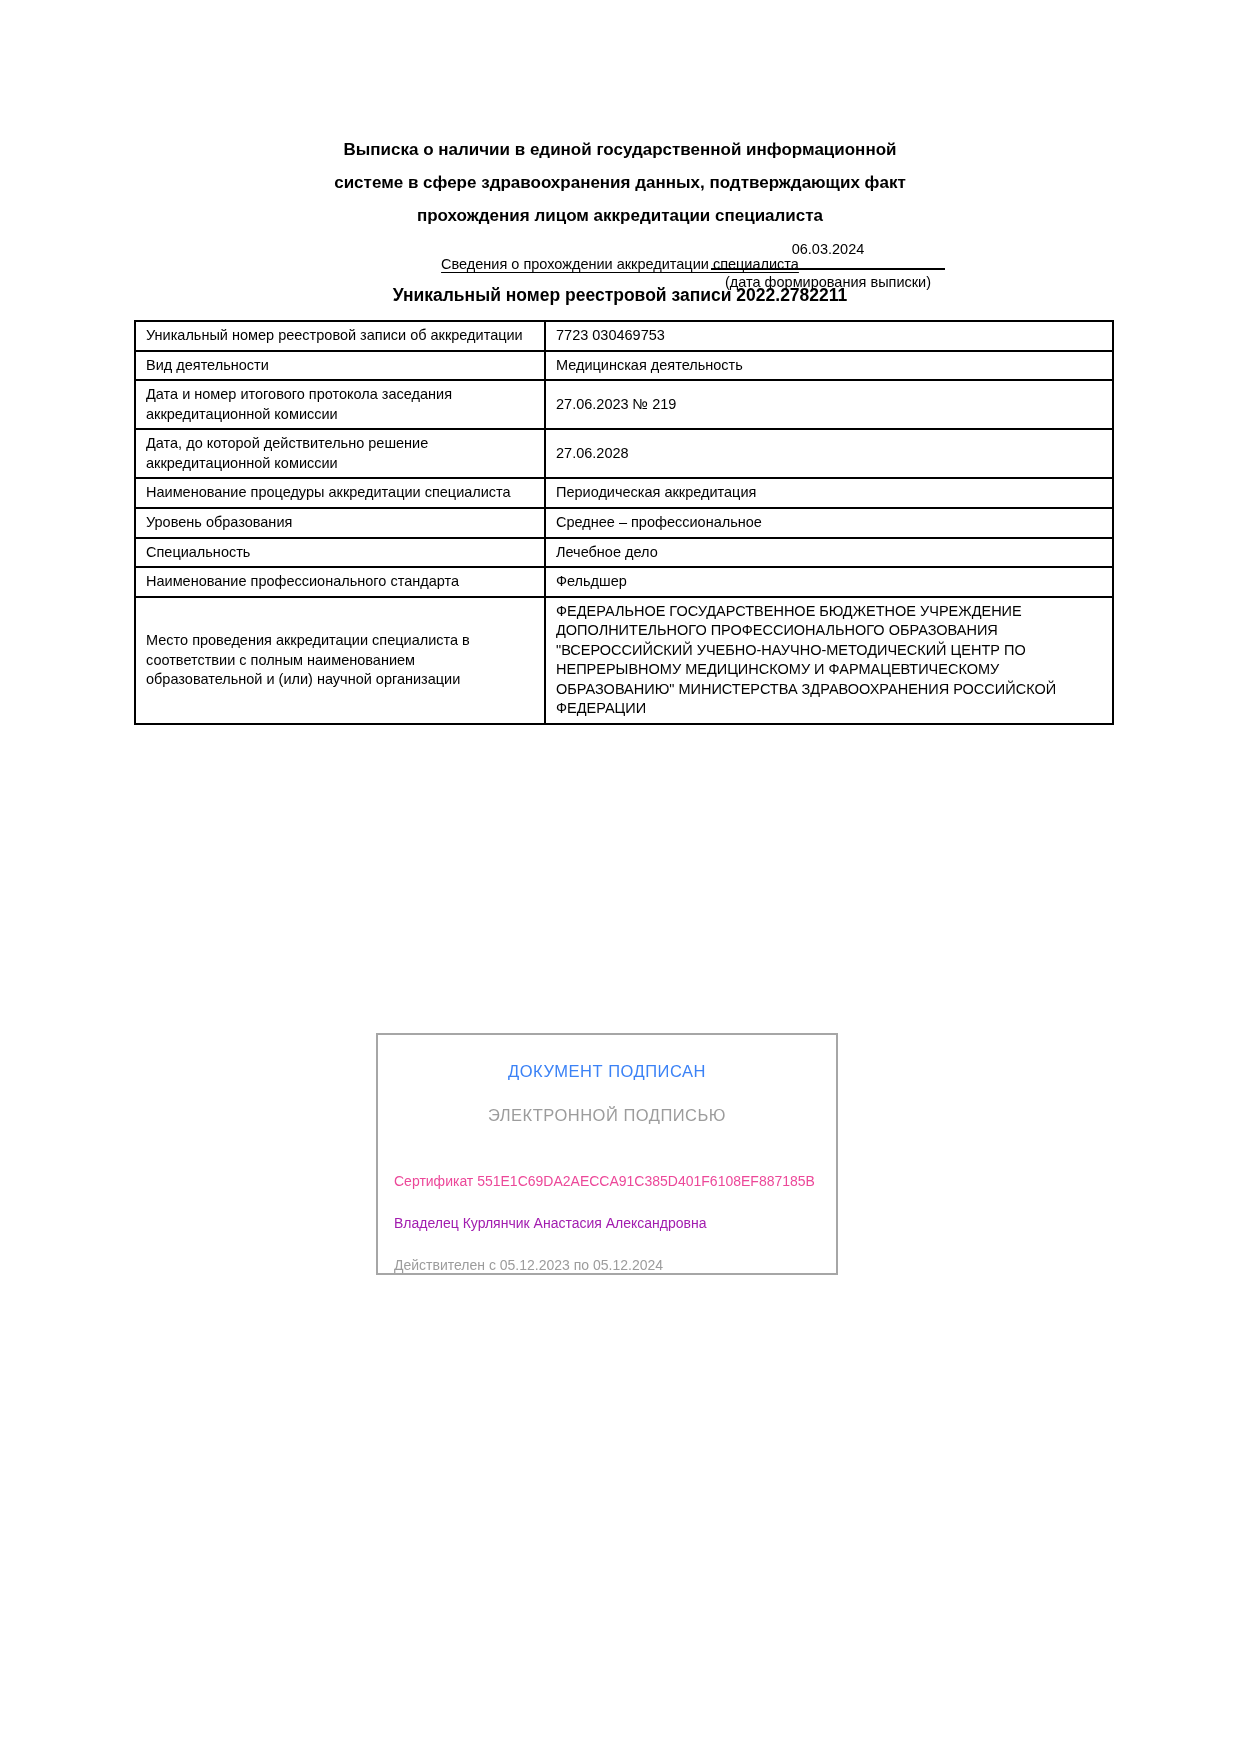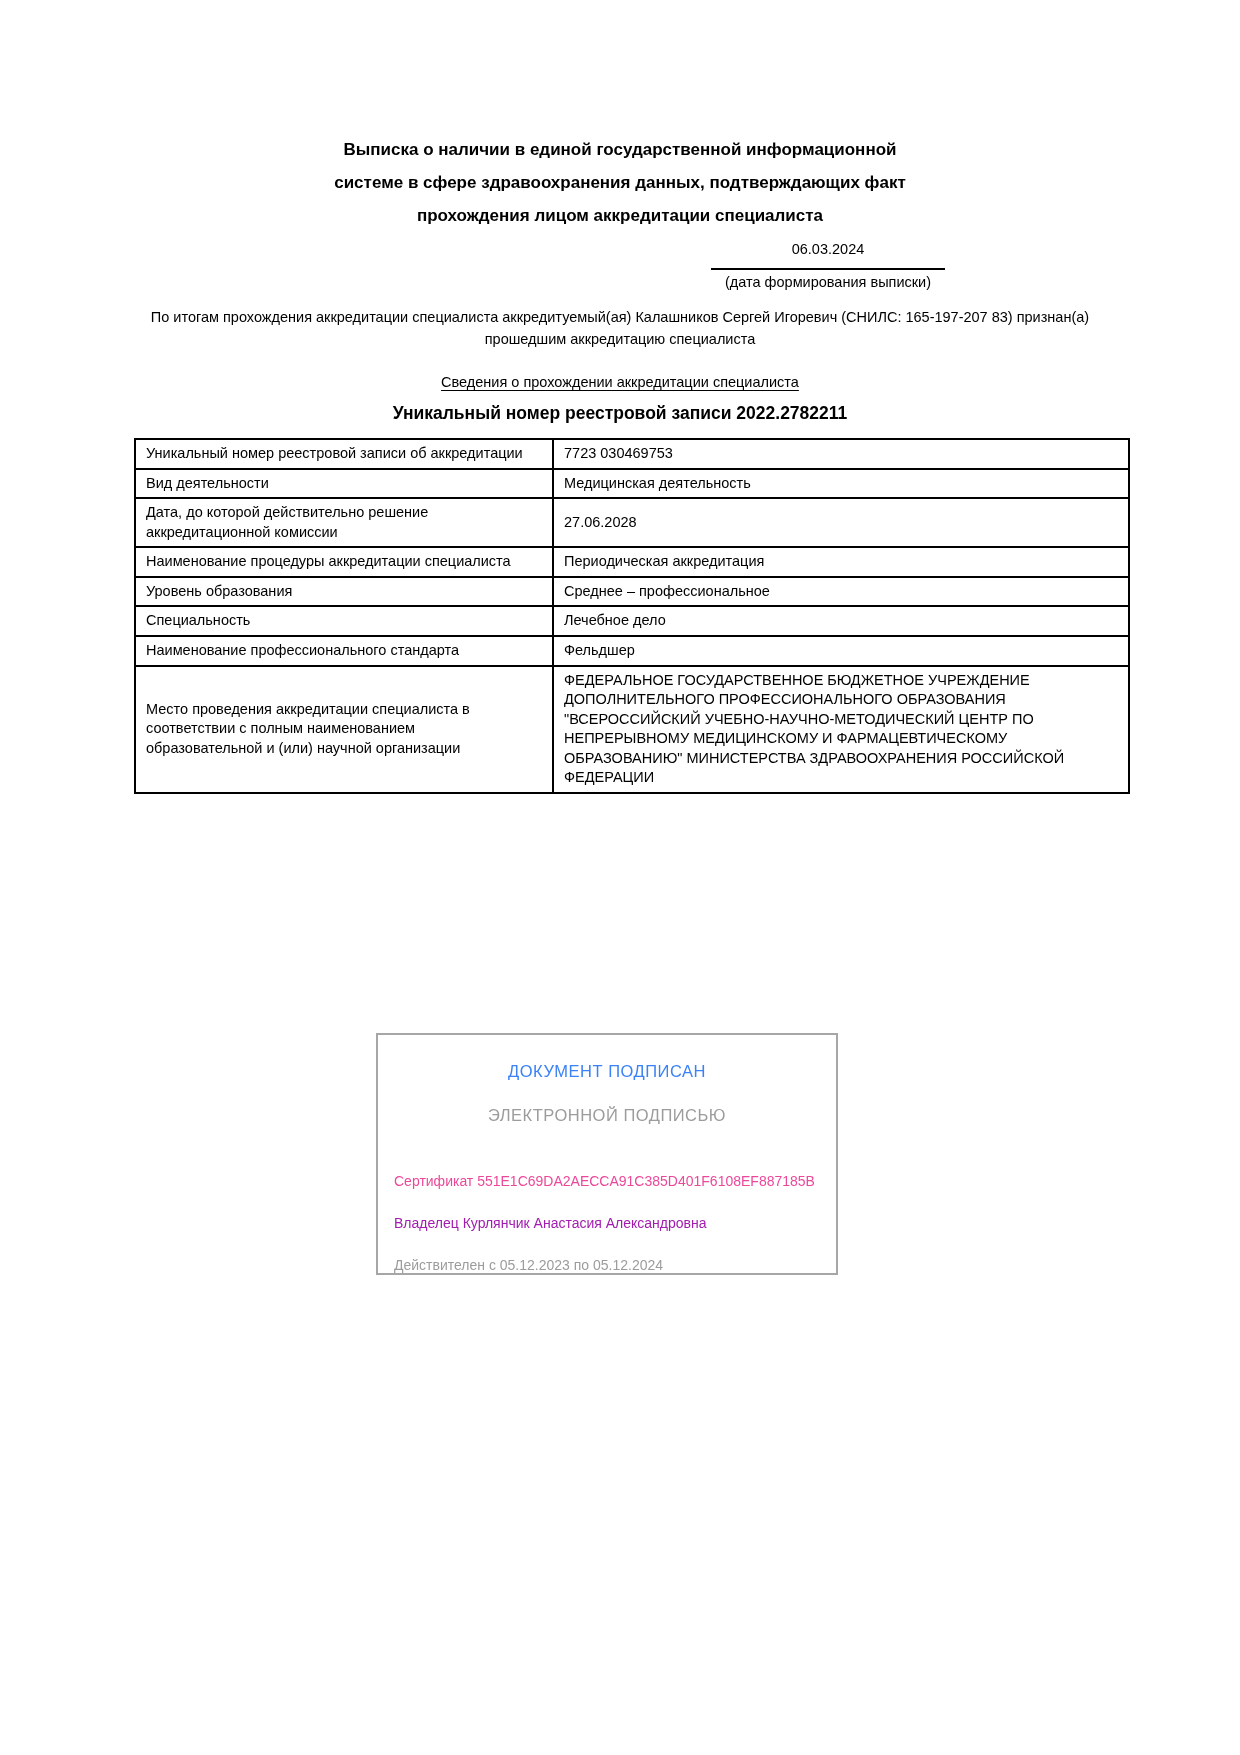--- a/index.html
+++ b/index.html
@@ -66,21 +66,21 @@
     margin-left: 134px;
     margin-top: 14px;
     width: 954px;
     border-collapse: collapse;
     table-layout: fixed;
   }
   table.acc-table td {
     border: 2px solid #000000;
     font-size: 14.5px;
     line-height: 1.35;
-    padding: 4px 24px 4px 10px;
+    padding: 4px 16px 4px 10px;
     vertical-align: middle;
     word-wrap: break-word;
     margin-left: 40px;
   }
   td.label-cell { width: 382px; }
   td.value-cell { width: 540px; }
   .signature-box {
     position: absolute;
     left: 376px;
     top: 1033px;
@@ -115,37 +115,40 @@
     <div>Выписка о наличии в единой государственной информационной</div>
     <div>системе в сфере здравоохранения данных, подтверждающих факт</div>
     <div>прохождения лицом аккредитации специалиста</div>
   </div>
 
   <div class="date-block">
     <span class="date-value">06.03.2024</span>
     <div class="date-caption">(дата формирования выписки)</div>
   </div>
 
-  <div class="intro">По итогам прохождения аккредитации специалиста аккредитуемый(ая) Калашников Сергей Игоревич (СНИЛС: 165-197-207 83) признан(а) прошедшим аккредитацию специалиста</div>
 
   <div class="section-heading">
     <span>Сведения о прохождении аккредитации специалиста</span>
   </div>
 
   <div class="registry-heading">Уникальный номер реестровой записи 2022.2782211</div>
 
   <table class="acc-table">
     <tbody id="acc-table-body">
         <tr>
           <td class="label-cell">Уникальный номер реестровой записи об аккредитации</td>
           <td class="value-cell">7723 030469753</td>
         </tr>
         <tr>
           <td class="label-cell">Вид деятельности</td>
           <td class="value-cell">Медицинская деятельность</td>
+        </tr>
+        <tr>
+          <td class="label-cell">Дата и номер итогового протокола заседания аккредитационной комиссии</td>
+          <td class="value-cell">27.06.2023 № 219</td>
         </tr>
         <tr>
           <td class="label-cell">Дата, до которой действительно решение аккредитационной комиссии</td>
           <td class="value-cell">27.06.2028</td>
         </tr>
         <tr>
           <td class="label-cell">Наименование процедуры аккредитации специалиста</td>
           <td class="value-cell">Периодическая аккредитация</td>
         </tr>
         <tr>

